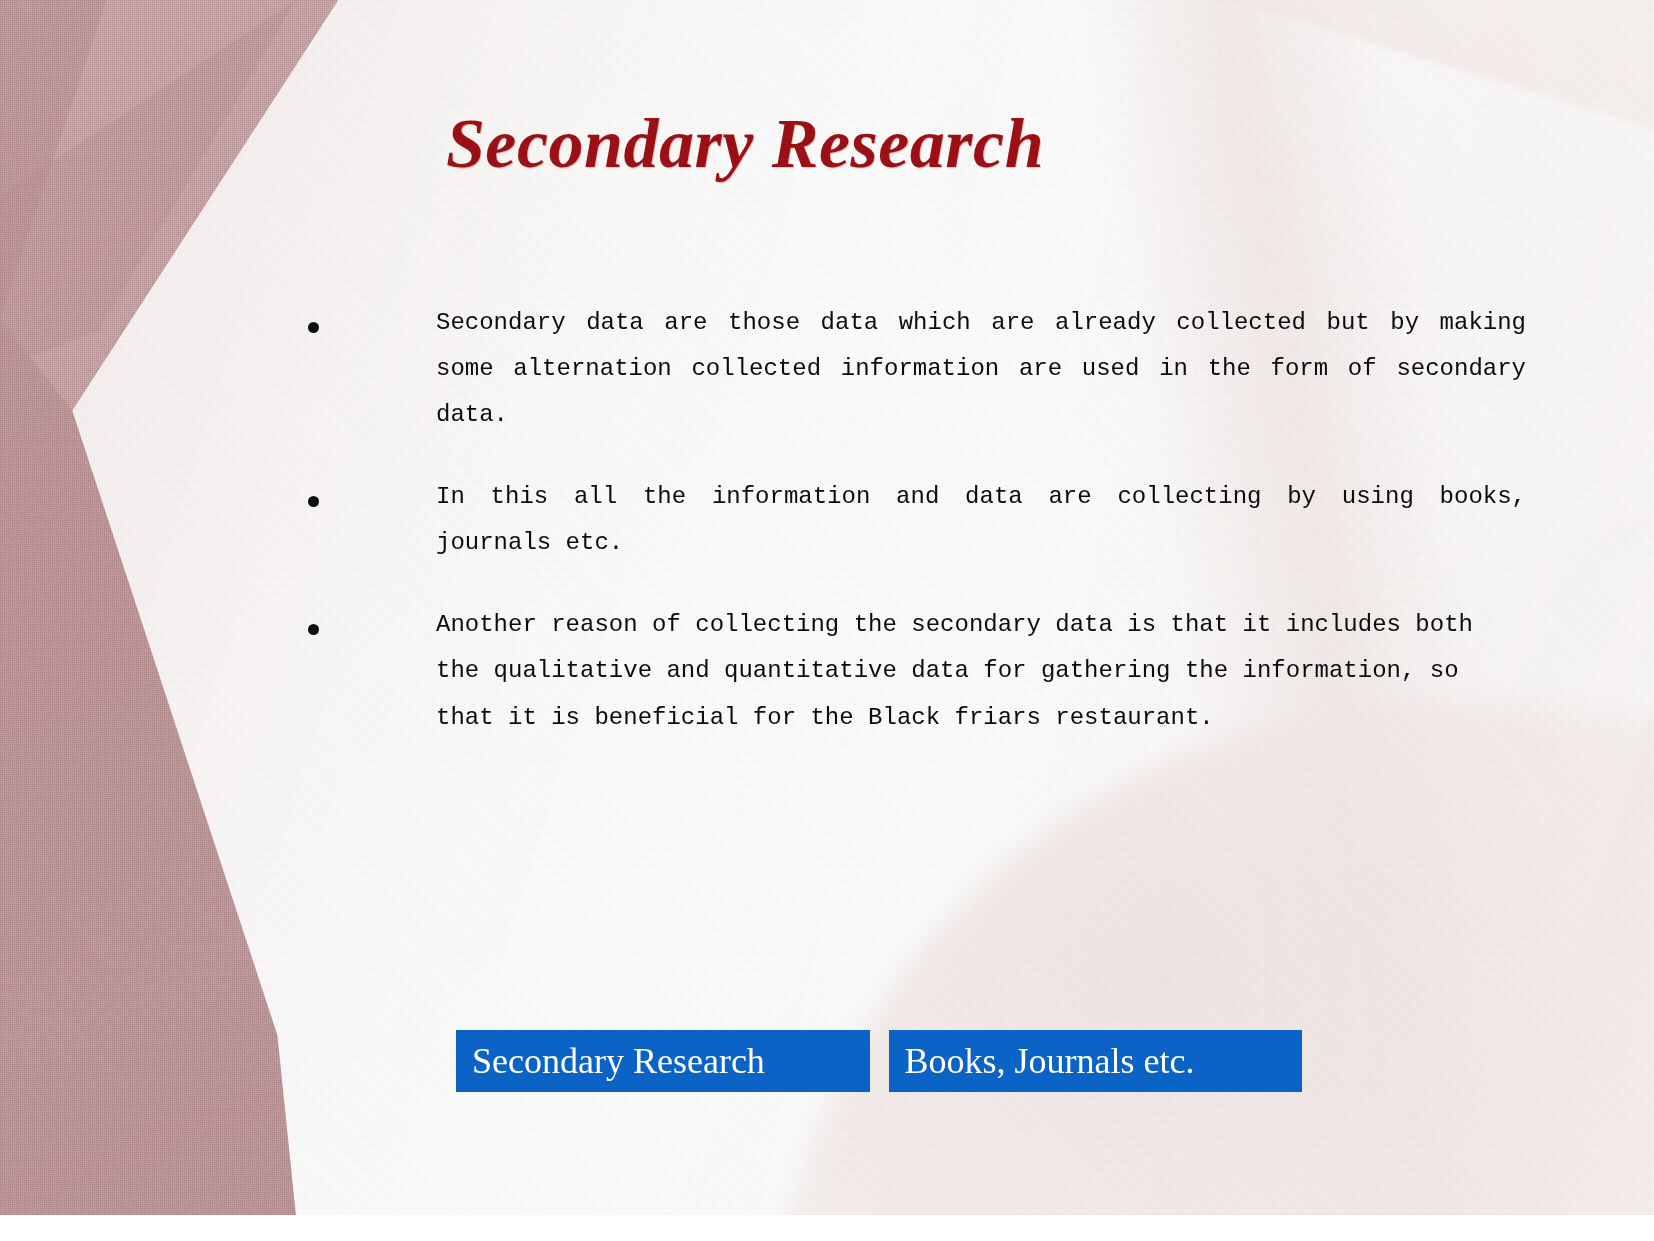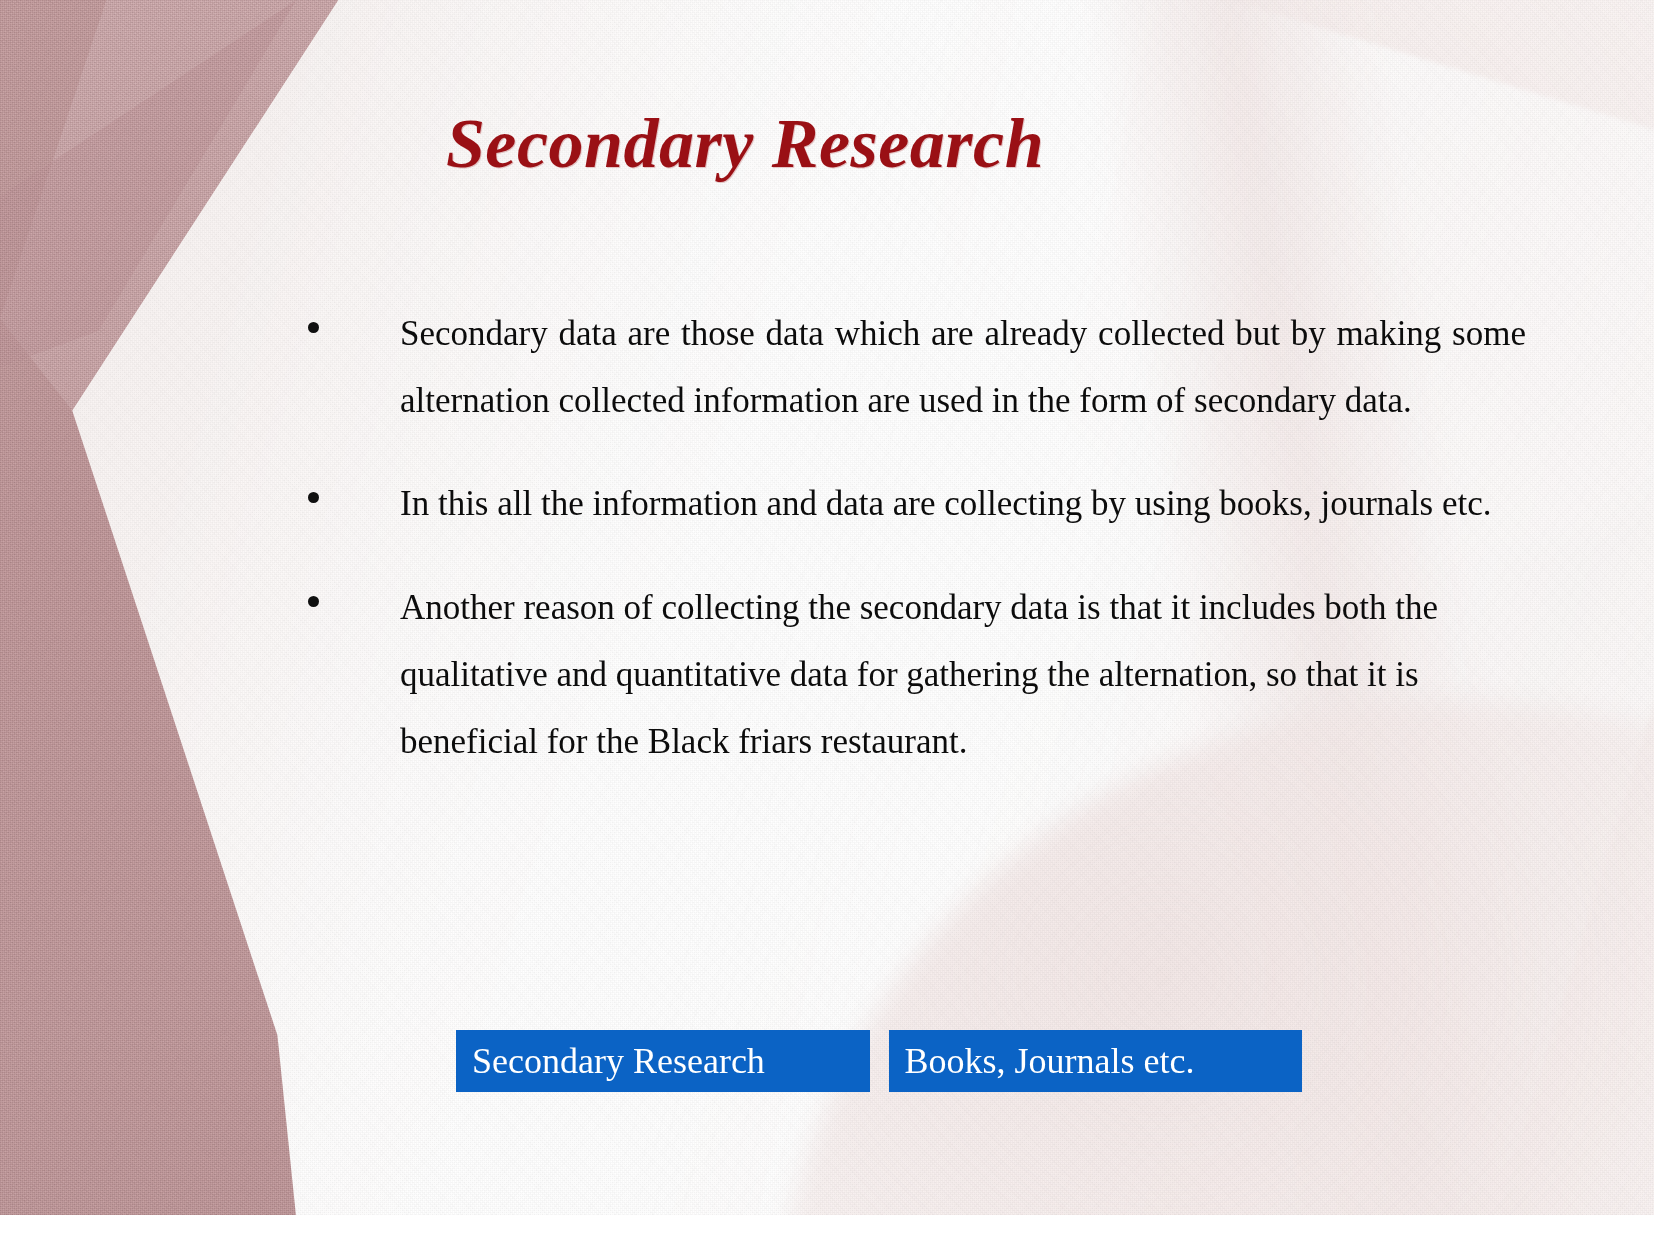--- a/index.html
+++ b/index.html
@@ -236,24 +236,25 @@
     left: 12px;
     top: 22px;
     width: 11px;
     height: 11px;
     border-radius: 50%;
     background: #101010;
   }
 
   .bullet-text {
     display: block;
-    font-family: Liberation Serif, serif;
-    font-size: 35px;
+    font-family: Liberation Mono, monospace;
+    font-size: 24px;
     line-height: 1.92;
     color: #0C0C0C;
+    margin-left: 36px;
   }
 
   .bullet-text.justify  { text-align: justify; }
   .bullet-text.left     { text-align: left; }
 
   
 
   .mapping-table {
     position: absolute;
     left: 456px;
@@ -310,21 +311,21 @@
         <span class="bullet-text justify">Secondary data are those data which are already collected but by making some alternation collected information are used in the form of secondary data.</span>
       </div>
 
       <div class="bullet-row">
         <span class="bullet-dot"></span>
         <span class="bullet-text justify">In this all the information and data are collecting by using books, journals etc.</span>
       </div>
 
       <div class="bullet-row">
         <span class="bullet-dot"></span>
-        <span class="bullet-text left">Another reason of collecting the secondary data is that it includes both the qualitative and quantitative data for gathering the alternation, so that it is beneficial for the Black friars restaurant.</span>
+        <span class="bullet-text left">Another reason of collecting the secondary data is that it includes both the qualitative and quantitative data for gathering the information, so that it is beneficial for the Black friars restaurant.</span>
       </div>
 
     </div>
 
     <div class="mapping-table">
       <div class="cell c1">
         <span>Secondary Research</span>
       </div>
       <div class="cell c2">
         <span>Books, Journals etc.</span>

